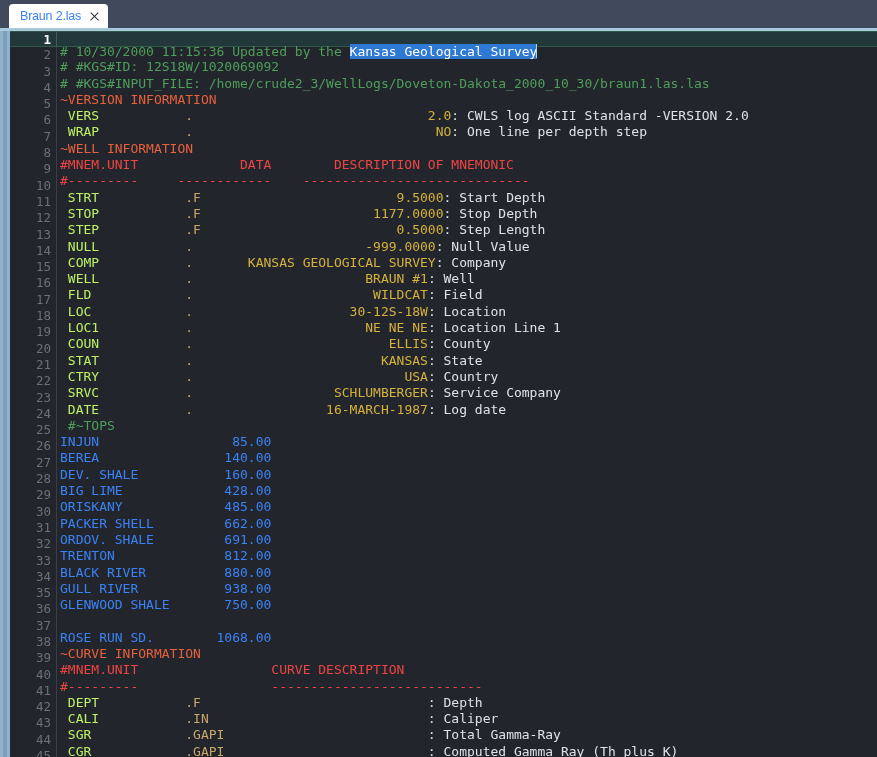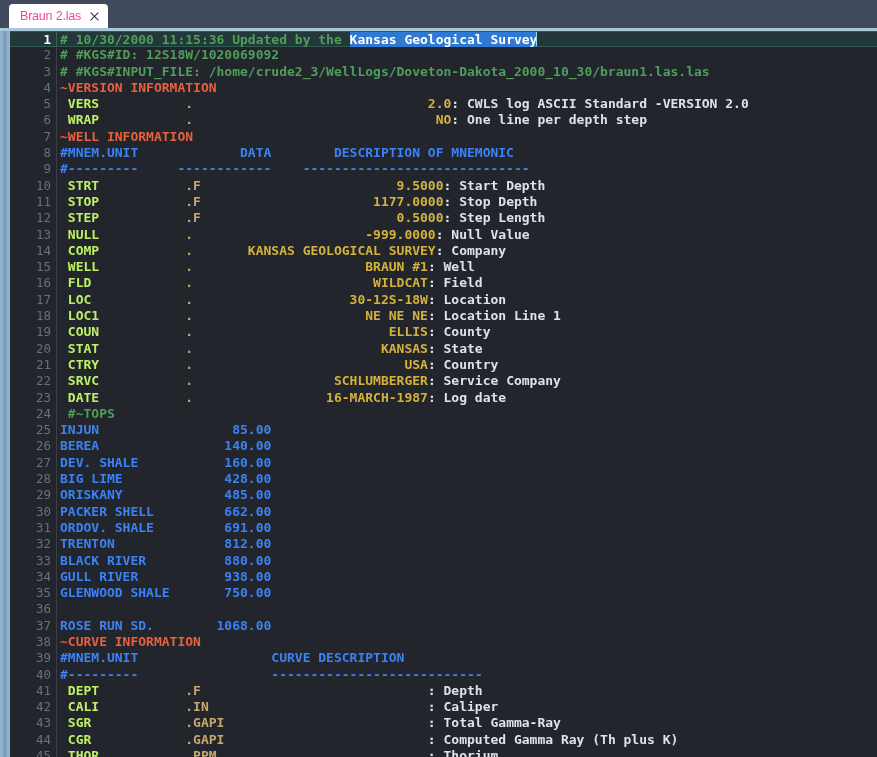--- a/index.html
+++ b/index.html
@@ -40,21 +40,21 @@
     display: flex;
     align-items: center;
     padding: 0 7px 0 11px;
     box-sizing: border-box;
     gap: 7px;
     cursor: default;
   }
   .tab-label {
     font-family: "Liberation Sans", sans-serif;
     font-size: 12.5px;
-    color: #ec4899;
+    color: #3b82f6;
     line-height: 1;
     white-space: nowrap;
     letter-spacing: -0.2px;
   }
   .tab-close {
     width: 13px;
     height: 13px;
     position: relative;
     flex: 0 0 auto;
     cursor: pointer;
@@ -144,29 +144,28 @@
     left: 46px;
     top: 0;
     bottom: 0;
     width: 1px;
     background: #3a3f47;
   }
   .row.current .sep { background: #3f5f56; }
   .txt {
     position: absolute;
     left: 50px;
-    top: 0;
+    top: 12px;
     letter-spacing: 0px;
-    font-weight: bold;
   }
 
   
   .c-comment  { color: #4f9e5a; }
   .c-section  { color: #e8603c; }
-  .c-header   { color: #3b82f6; }
+  .c-header   { color: #ef4444; }
   .c-mnem     { color: #bef264; }
   .c-unit     { color: #c9a86a; }
   .c-value    { color: #d4b23c; }
   .c-desc     { color: #dde3ea; }
   .c-plain    { color: #3b82f6; }
   .sel {
     background: #2d79d4;
     color: #ffffff;
   }
   .caret {

